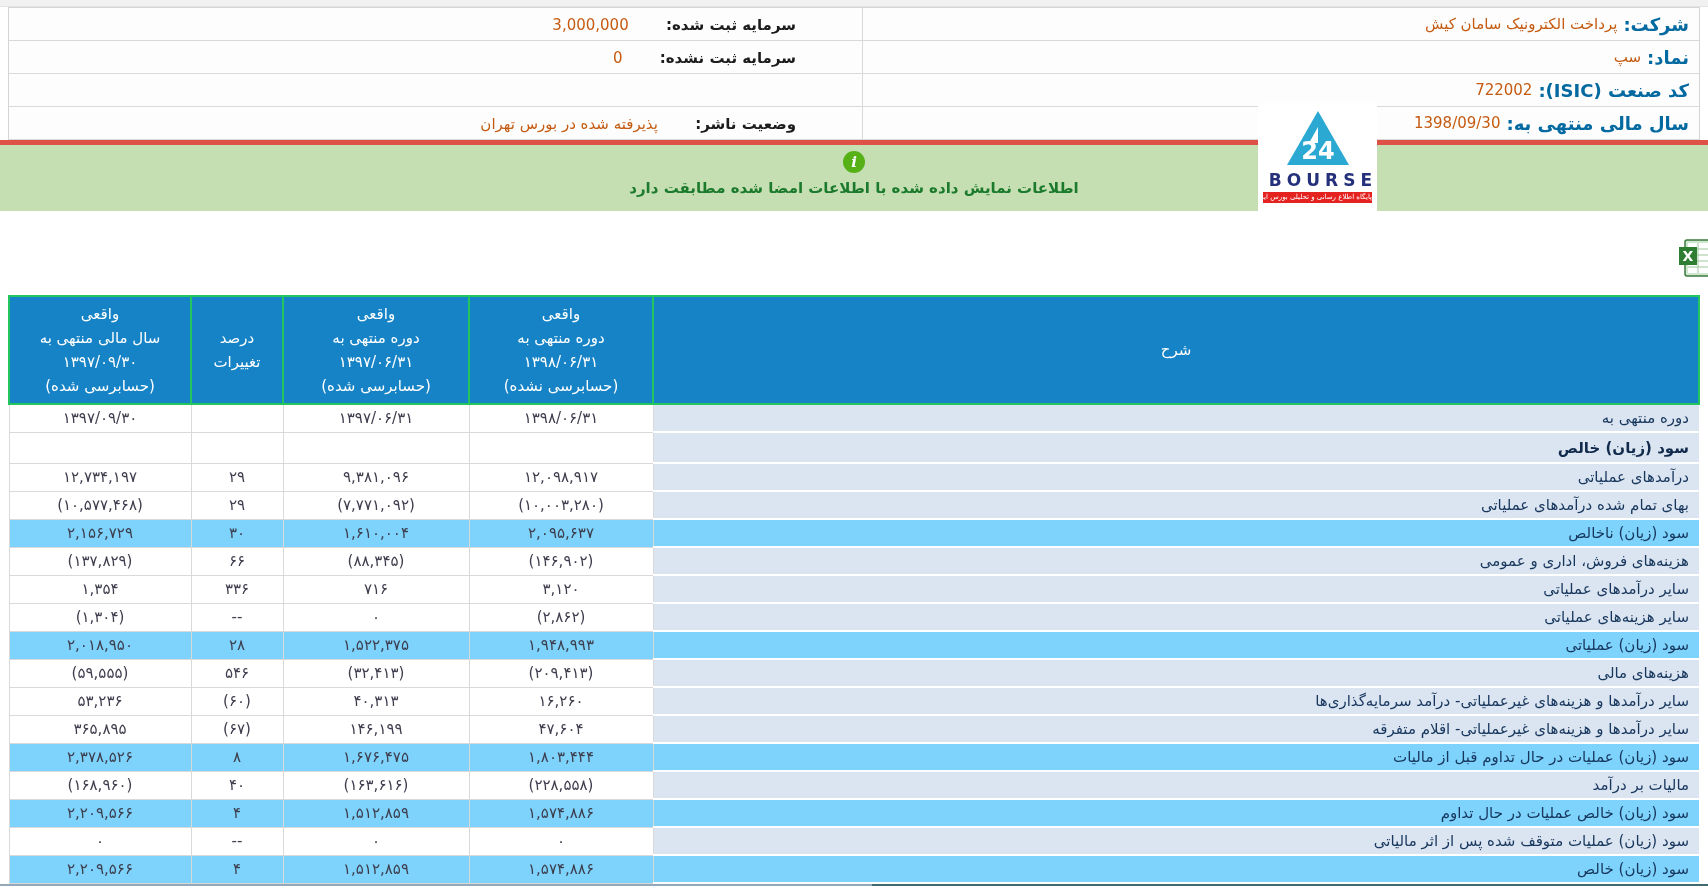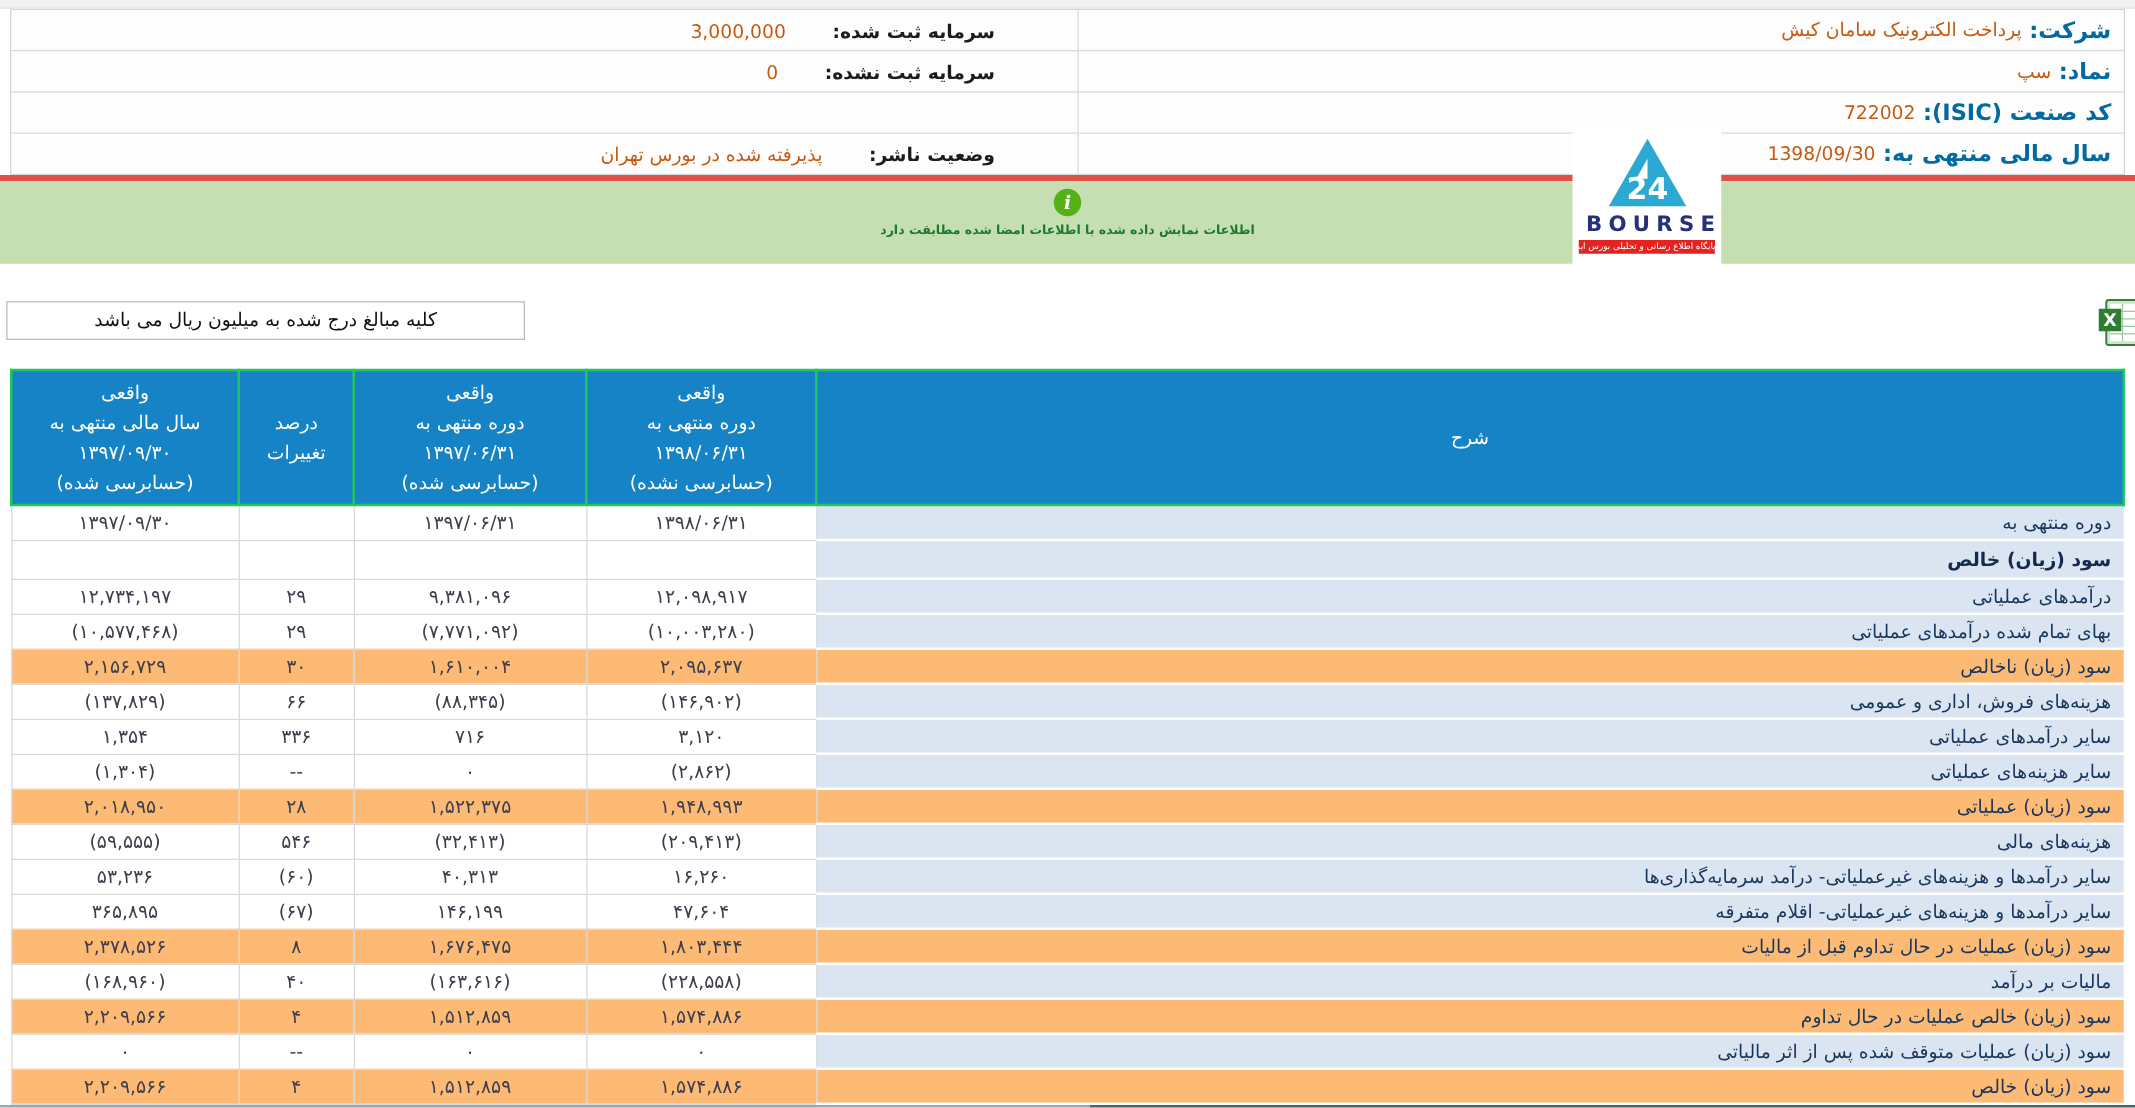--- a/index.html
+++ b/index.html
@@ -18,21 +18,21 @@
   .info-label { font-weight:bold; color:#0369a1; font-size:18px; }
   .seg.strong { font-weight:bold; color:#1c1c1c; font-size:15px;margin-left:32px; }
   .seg.accent, .info-value { color:#c55a11; font-size:15px; }
   .ltr { direction:ltr; unicode-bidi:isolate; }
 
   
   .red-divider { height:5px; background:#dd5147; }
   .green-banner { height:66px; background:#c5dfb3; text-align:center; padding-top:5px; }
   .info-icon { width:22px; height:22px; margin:1px auto 6px; border-radius:50%; background:#56b117;
                color:#fff; font:bold italic 15px/22px "DejaVu Serif", serif; text-align:center; }
-  .banner-text { color:#1c7a2d; font-weight:bold; font-size:10px;text-align:center; }
+  .banner-text { color:#1c7a2d; font-weight:bold; font-size:15px;text-align:center; }
 
   
   .logo-box { position:absolute; left:1258px; top:103px; width:119px; height:125px; background:#fff;
               z-index:5; text-align:center; cursor:pointer; }
   .logo-tri { margin-top:6px; }
   .logo-word { color:#26317c; font-weight:bold; font-size:17px; letter-spacing:5px; line-height:18px;padding-left:28px; }
   .logo-strip { background:#e42320; color:#fff; font-size:7px; line-height:11px; margin:3px 5px 0; white-space:nowrap; overflow:hidden; }
 
   
   .note-row { position:relative; height:84px; }
@@ -43,21 +43,21 @@
   
   .fin-table { border-collapse:collapse; table-layout:fixed; width:1692px; margin:0 8px; }
   .fin-table thead th { background:#1583c5; color:#fff; font-weight:normal; font-size:15px;
                         border:2px solid #22c55e; padding:5px 2px; height:108px; vertical-align:middle; }
   .hline { line-height:24px; }
   .fin-table td { height:28px; font-size:15px; padding:0 4px; }
   td.desc-td { background:#dbe5f1; color:#17365d; text-align:right; padding-right:10px; border-bottom:2px solid #fff; }
   td.val-td  { background:#fff; text-align:center; border:1px solid #d9d9d9; color:#3d3d4d; }
   tr.section td { height:31px; }
   tr.section td.desc-td { font-weight:bold; color:#122b4d; }
-  tr.highlight td.desc-td, tr.highlight td.val-td { background:#fdba74; }
+  tr.highlight td.desc-td, tr.highlight td.val-td { background:#7dd3fc; }
   .neg { color:#e60000; }
   .grn { color:#008000; }
   .date { color:#1f497d; }
 
   
   .bottom-strip { height:6px; display:flex; direction:ltr; }
   .bs-left  { width:872px; background:#93a9b9; }
   .bs-right { flex:1; background:#3f6a6e; }
 </style>
 </head>
@@ -106,21 +106,20 @@
   <svg class="logo-tri" width="66" height="58" viewBox="0 0 66 58">
     <polygon points="33,2 64,56 2,56" fill="#2ba9d2"></polygon>
     <polygon points="24,34 33,18 33,34" fill="#ffffff"></polygon>
     <text x="33" y="50" text-anchor="middle" font-family="DejaVu Sans, sans-serif" font-size="24" font-weight="bold" fill="#ffffff">24</text>
   </svg>
   <div class="logo-word">BOURSE</div>
   <div class="logo-strip">پایگاه اطلاع رسانی و تحلیلی بورس ایران</div>
 </div>
 
 <div class="note-row">
-  <div class="note-box">کلیه مبالغ درج شده به میلیون ریال می باشد</div>
   <svg class="excel-icon" viewBox="0 0 36 42">
     <rect x="8" y="2" width="26" height="36" rx="2" fill="#cfe6cf" stroke="#3c7a3c" stroke-width="1.5"></rect>
     <rect x="11" y="5" width="20" height="30" fill="#ffffff"></rect>
     <path d="M11 11 h20 M11 17 h20 M11 23 h20 M11 29 h20 M21 5 v30" stroke="#9cc79c" stroke-width="1"></path>
     <rect x="2" y="9" width="18" height="18" fill="#2e7d32"></rect>
     <text x="11" y="23" text-anchor="middle" font-family="DejaVu Sans, sans-serif" font-size="14" font-weight="bold" fill="#ffffff">X</text>
   </svg>
 </div>
 
 <table class="fin-table">

